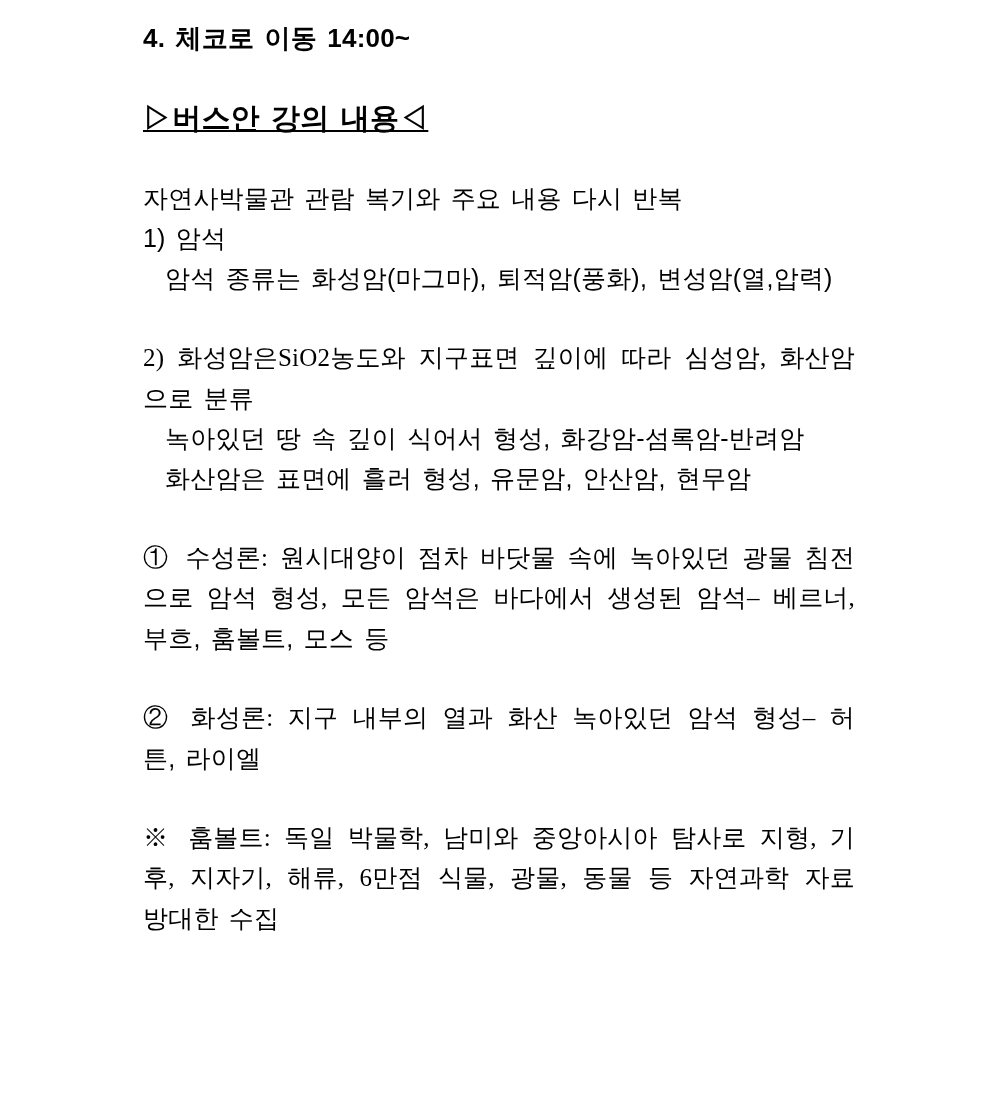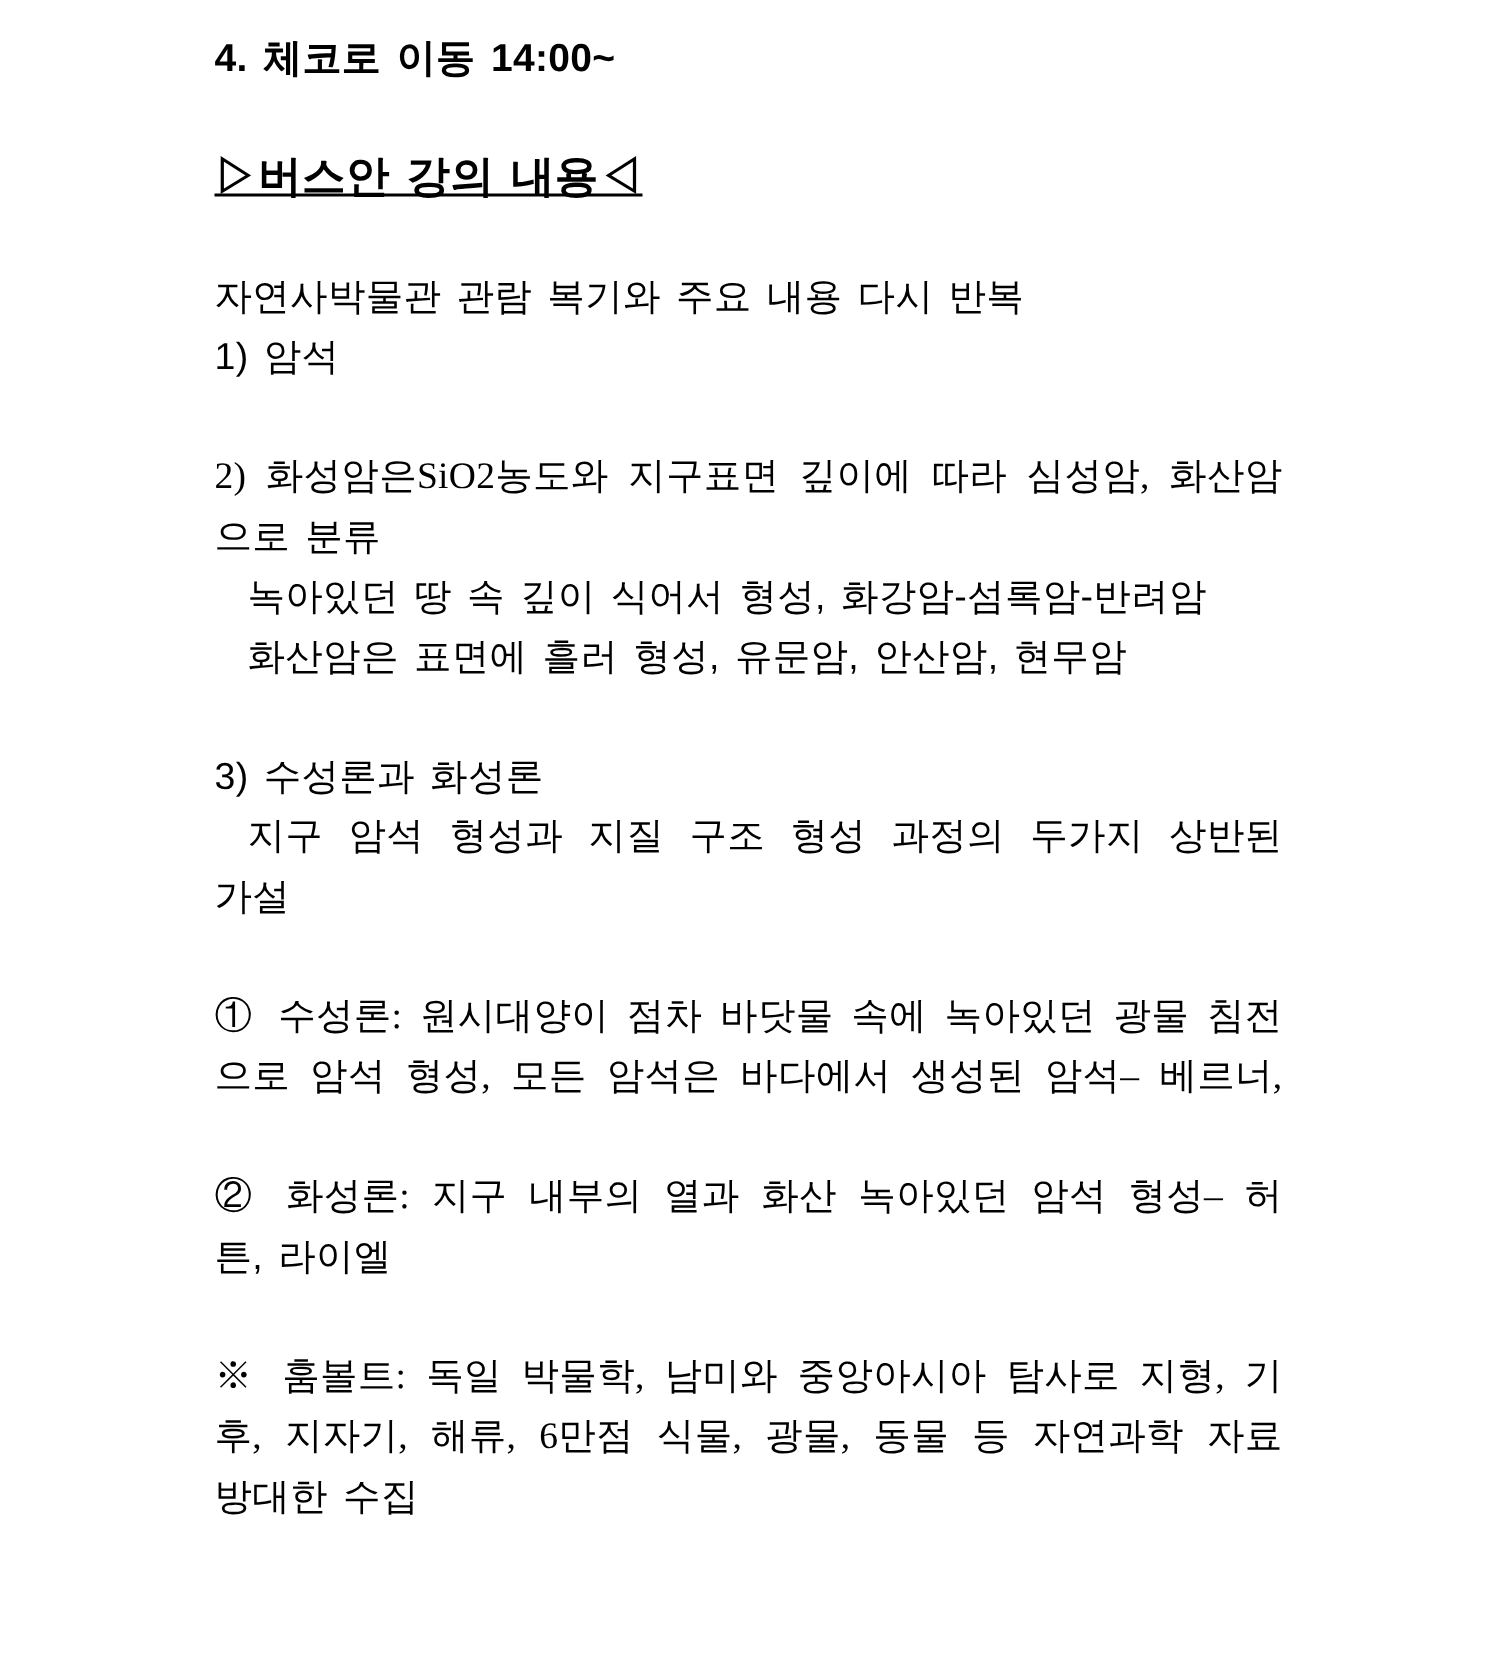--- a/index.html
+++ b/index.html
@@ -56,35 +56,32 @@
   <div id="doc">
       <div class="block heading1">
         <div class="line">4. 체코로 이동  14:00~</div>
       </div>
       <div class="block heading2">
         <div class="line">▷버스안 강의 내용◁</div>
       </div>
       <div class="block body">
         <div class="line">자연사박물관 관람 복기와 주요 내용 다시 반복</div>
         <div class="line">1) 암석</div>
+        <div class="line indent">암석 종류는 화성암(마그마), 퇴적암(풍화), 변성암(열,압력)</div>
       </div>
       <div class="block body">
         <div class="line justify">2) 화성암은SiO2농도와 지구표면 깊이에 따라 심성암, 화산암</div>
         <div class="line">으로 분류</div>
         <div class="line indent">녹아있던 땅 속 깊이 식어서 형성, 화강암-섬록암-반려암</div>
         <div class="line indent">화산암은 표면에 흘러 형성, 유문암, 안산암, 현무암</div>
       </div>
       <div class="block body">
-        <div class="line">3) 수성론과 화성론</div>
-        <div class="line indent justify">지구 암석 형성과 지질 구조 형성 과정의 두가지 상반된</div>
-        <div class="line">가설</div>
-      </div>
-      <div class="block body">
         <div class="line justify">① 수성론: 원시대양이 점차 바닷물 속에 녹아있던 광물 침전</div>
         <div class="line justify">으로 암석 형성, 모든 암석은 바다에서 생성된 암석– 베르너,</div>
+        <div class="line">부흐, 훔볼트, 모스 등</div>
       </div>
       <div class="block body">
         <div class="line justify">② 화성론: 지구 내부의 열과 화산 녹아있던 암석 형성– 허</div>
         <div class="line">튼, 라이엘</div>
       </div>
       <div class="block body">
         <div class="line justify">※ 훔볼트: 독일 박물학, 남미와 중앙아시아 탐사로 지형, 기</div>
         <div class="line justify">후, 지자기, 해류, 6만점 식물, 광물, 동물 등 자연과학 자료</div>
         <div class="line">방대한 수집</div>
       </div>

